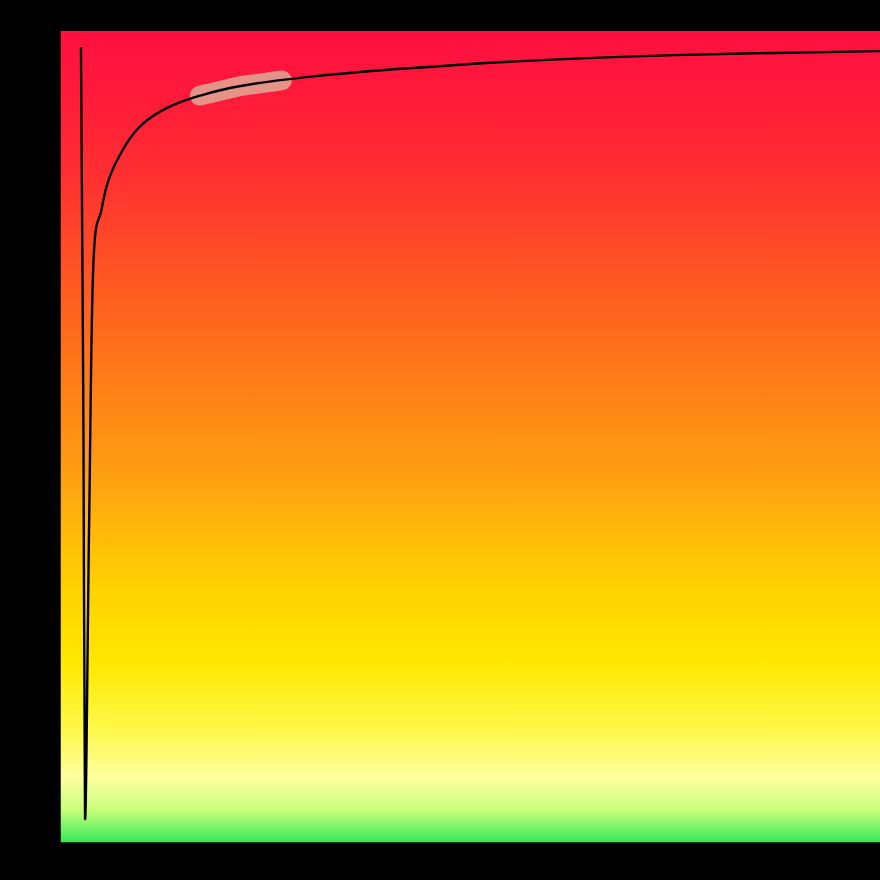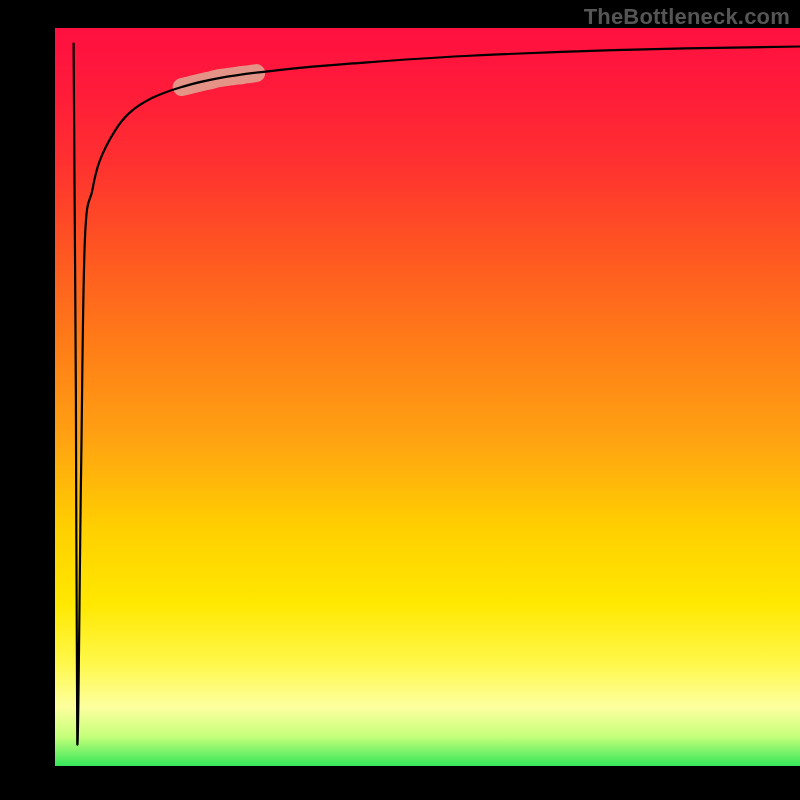--- a/index.html
+++ b/index.html
@@ -70,21 +70,20 @@
     stroke: #000;
     stroke-width: 2.2;
     fill: none;
   }
 </style>
 </head>
 <body>
 
 <div class="frame">
 
-  <div class="watermark">TheBottleneck.com</div>
 
   <div class="plot-area">
     <div class="gradient"></div>
 
     <svg class="curve" viewBox="0 0 745 738" preserveAspectRatio="none">
 
       <path id="hl-path" class="highlight" d="M 126.7 59.0 C 128.3 58.6, 132.6 57.6, 136.0 56.8 C 139.3 56.0, 141.9 55.4, 145.3 54.6 C 148.6 53.8, 151.2 53.2, 154.6 52.4 C 157.9 51.6, 160.5 50.8, 163.9 50.2 C 167.3 49.6, 169.9 49.4, 173.2 48.9 C 176.6 48.5, 179.2 48.1, 182.5 47.6 C 185.9 47.2, 188.5 46.8, 191.8 46.4 C 195.2 45.9, 199.5 45.3, 201.2 45.1"></path>
 
       <path id="curve-path" class="line" d="M 18.6 14.8 C 19.0 78.5, 20.2 242.8, 20.9 369.0 C 21.5 495.2, 21.4 702.6, 22.3 715.9 C 23.3 729.1, 24.7 533.1, 26.1 442.8 C 27.4 352.5, 27.8 264.5, 29.8 214.0 C 31.8 163.5, 34.6 177.0, 37.3 162.4 C 39.9 147.7, 40.7 143.5, 44.7 132.8 C 48.7 122.2, 54.2 112.0, 59.6 103.3 C 65.0 94.7, 67.8 90.8, 74.5 84.9 C 81.2 78.9, 87.5 74.8, 96.9 70.1 C 106.2 65.5, 114.6 62.6, 126.7 59.0 C 138.7 55.5, 146.5 53.2, 163.9 50.2 C 181.3 47.1, 199.4 44.7, 223.5 42.1 C 247.6 39.4, 264.5 37.9, 298.0 35.4 C 331.5 32.9, 362.8 30.4, 409.8 28.0 C 456.7 25.7, 498.4 23.9, 558.8 22.1 C 619.1 20.4, 711.5 19.1, 745.0 18.5"></path>
     </svg>

